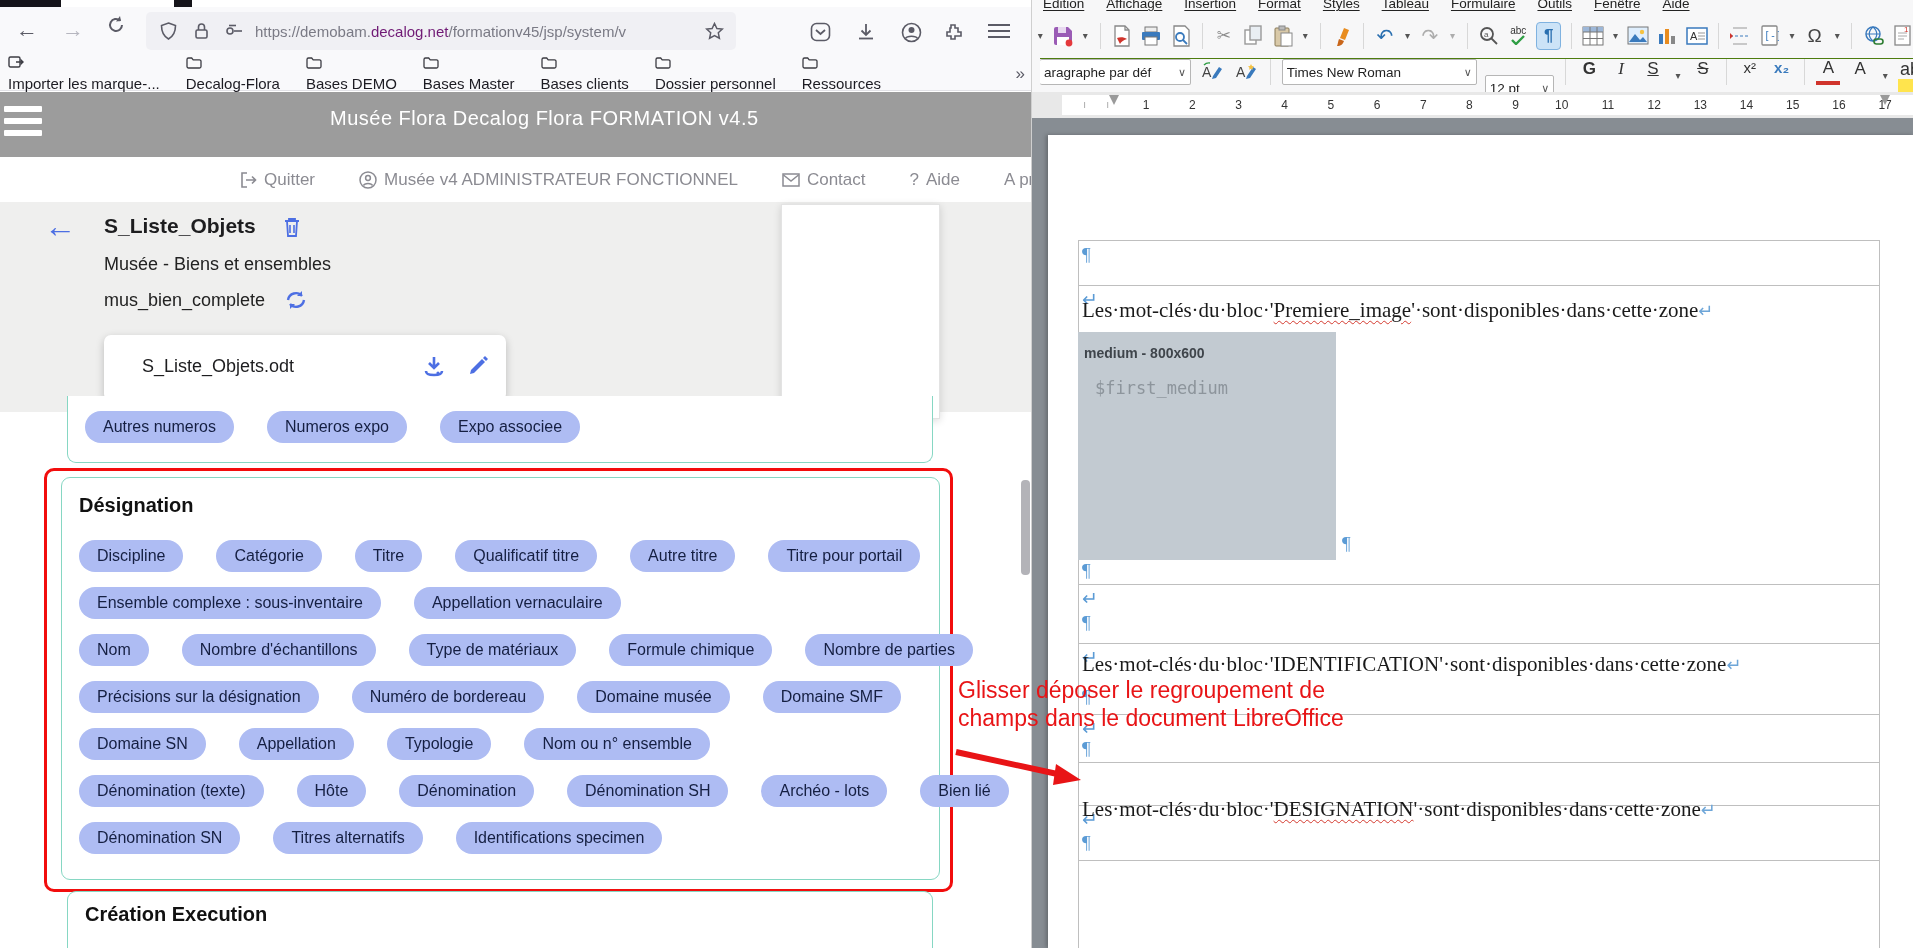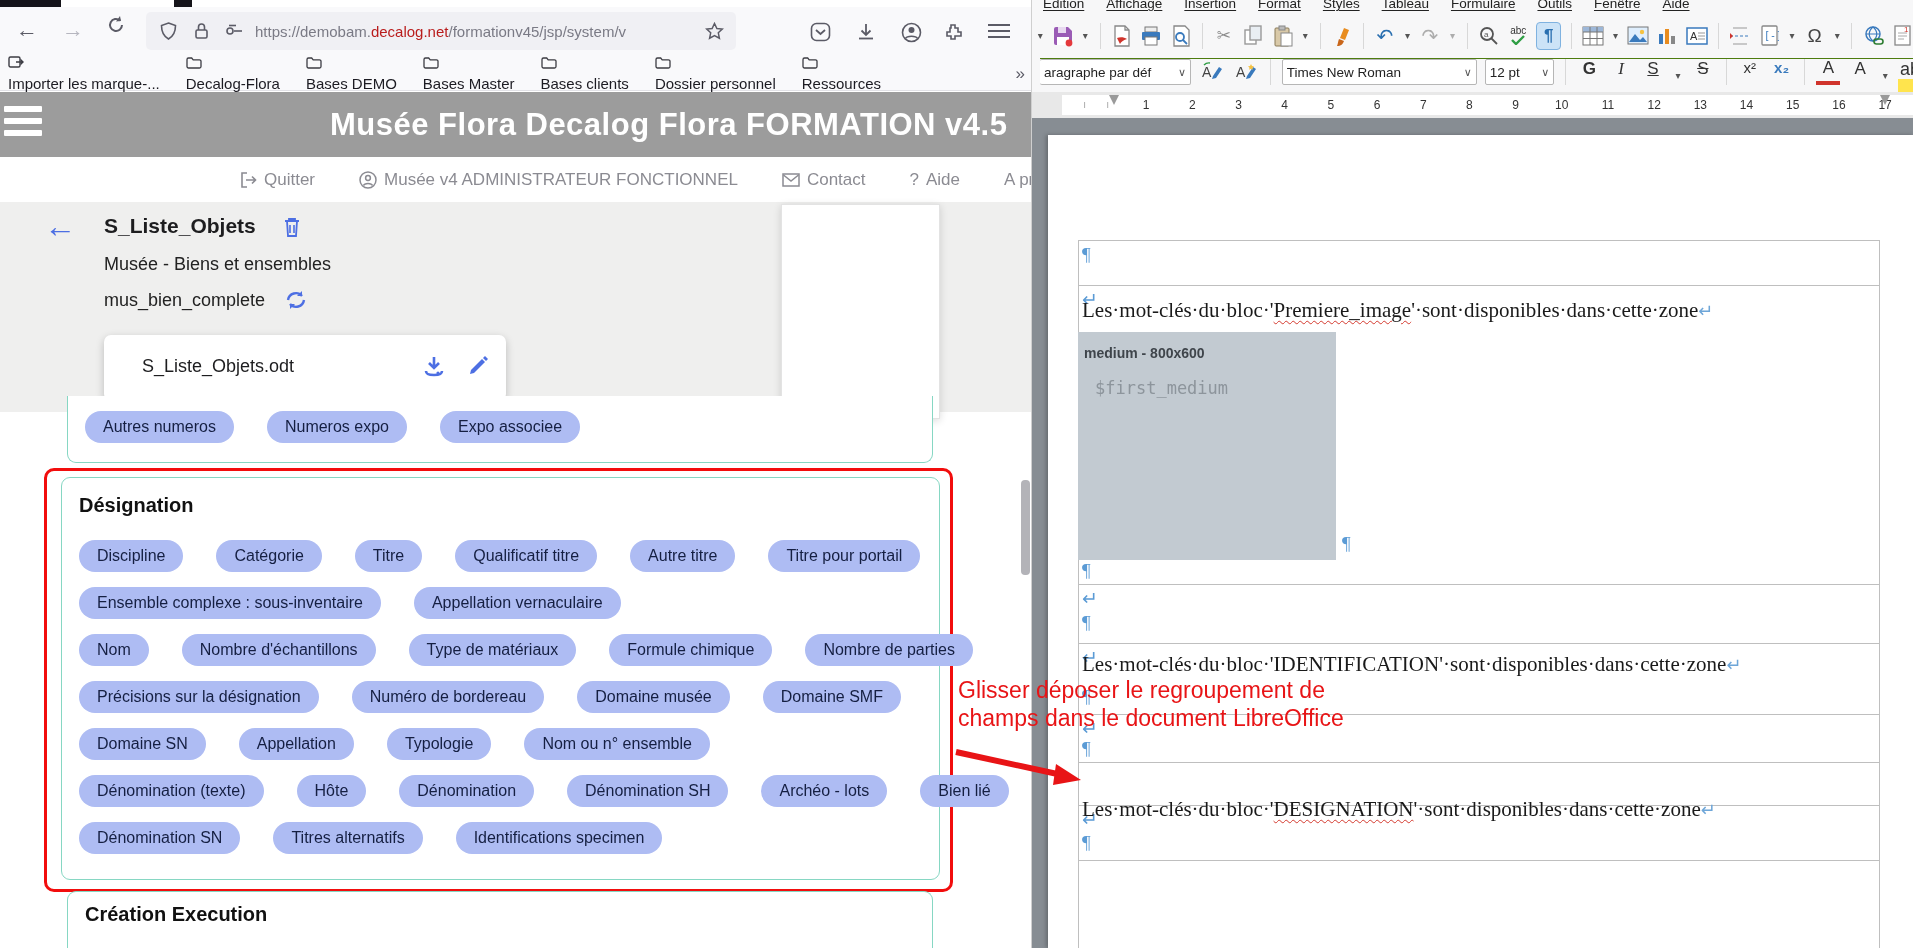--- a/index.html
+++ b/index.html
@@ -8,29 +8,29 @@
   .abs{position:absolute;}
   
   #ff{left:0;top:0;width:1031px;height:948px;background:#fff;}
   .tabrem{background:#15141a;top:0;height:7px;}
   #ff-toolbar{left:0;top:7px;width:1031px;height:50px;background:#f9f9fb;}
   .navbtn{font-size:22px;color:#5b5b66;top:8px;line-height:30px;}
   .navbtn.dis{color:#b6b6bf;}
   #urlbar{left:146px;top:5px;width:590px;height:38px;background:#f0f0f4;border-radius:5px;
           display:flex;align-items:center;padding:0 10px;box-sizing:border-box;gap:9px;}
   #urlbar .url{font-size:15px;white-space:nowrap;overflow:hidden;}
-  .url .dim{color:#7a7a85;} .url .dom{color:#b91c1c;margin-top:32px;}
+  .url .dim{color:#7a7a85;} .url .dom{color:#701a75;margin-top:32px;}
   .tb-ico{width:24px;height:24px;display:flex;align-items:center;justify-content:center;color:#5b5b66;}
   #ff-bookmarks{left:0;top:57px;width:1031px;height:33px;background:#f9f9fb;border-bottom:1px solid #e1e1e6;
                 display:flex;align-items:center;gap:26px;padding-left:8px;font-size:15px;color:#1c1b22;}
   .bm{display:flex;align-items:flex-start;gap:6px;white-space:nowrap;flex-direction:column;}
   .chev{color:#5b5b66;font-size:17px;}
   
   #flora-header{left:0;top:92px;width:1031px;height:65px;background:#9c9c9c;}
-  #flora-title{left:330px;top:15px;color:#fff;font-size:31px;font-weight:700;letter-spacing:.5px;white-space:nowrap;}
+  #flora-title{left:330px;top:15px;color:#fff;font-size:20px;font-weight:400;letter-spacing:.5px;white-space:nowrap;}
   .burger{left:4px;top:14px;width:38px;}
   .burger div{height:6px;background:#fff;margin-bottom:6px;border-radius:1px;}
   #flora-menu{left:0;top:157px;width:1031px;height:45px;background:#fff;display:flex;align-items:center;
               gap:44px;padding-left:240px;color:#8b8b92;font-size:17px;box-sizing:border-box;}
   .fm-item{display:flex;align-items:center;gap:7px;white-space:nowrap;}
   #flora-gray{left:0;top:202px;width:1031px;height:210px;background:#efefee;}
   .blue{color:#4d6fe3;}
   #back-arrow{left:44px;top:6px;font-size:32px;font-weight:bold;}
   #obj-title{left:104px;top:12px;font-size:21px;font-weight:700;color:#1d1d1f;}
   #obj-cat{left:104px;top:52px;font-size:18px;color:#222;}
@@ -534,21 +534,21 @@
             <text x="1" y="15" font-size="14" fill="#444" font-family="sans-serif">A</text>
             <path d="M12 14l6-9 3 2-6 9-4 1z" fill="#3a7abd"></path>
             <path d="M16 2l1 2 2 .3-1.5 1.4.4 2-1.9-1-1.9 1 .4-2L13 4.3l2-.3z" fill="#f5c242"></path>
           </svg>
       </span>
       <span class="sep"></span>
       <span class="combo" style="width:196px;">
         <span>Times New Roman</span>
           <span class="v">∨</span>
       </span>
-      <span class="combo" style="width:70px;">
+      <span class="combo" style="width:70px;margin-top:16px;">
         <span>12 pt</span>
           <span class="v">∨</span>
       </span>
       <span class="sep"></span>
       <span class="fmt" style="font-weight:bold;">G</span>
       <span class="fmt" style="font-style:italic;font-family:'Liberation Serif',serif;">I</span>
       <span class="fmt" style="text-decoration:underline;">S</span>
         <span class="dd">▾</span>
       <span class="fmt" style="text-decoration:line-through;">S</span>
       <span class="sep"></span>

